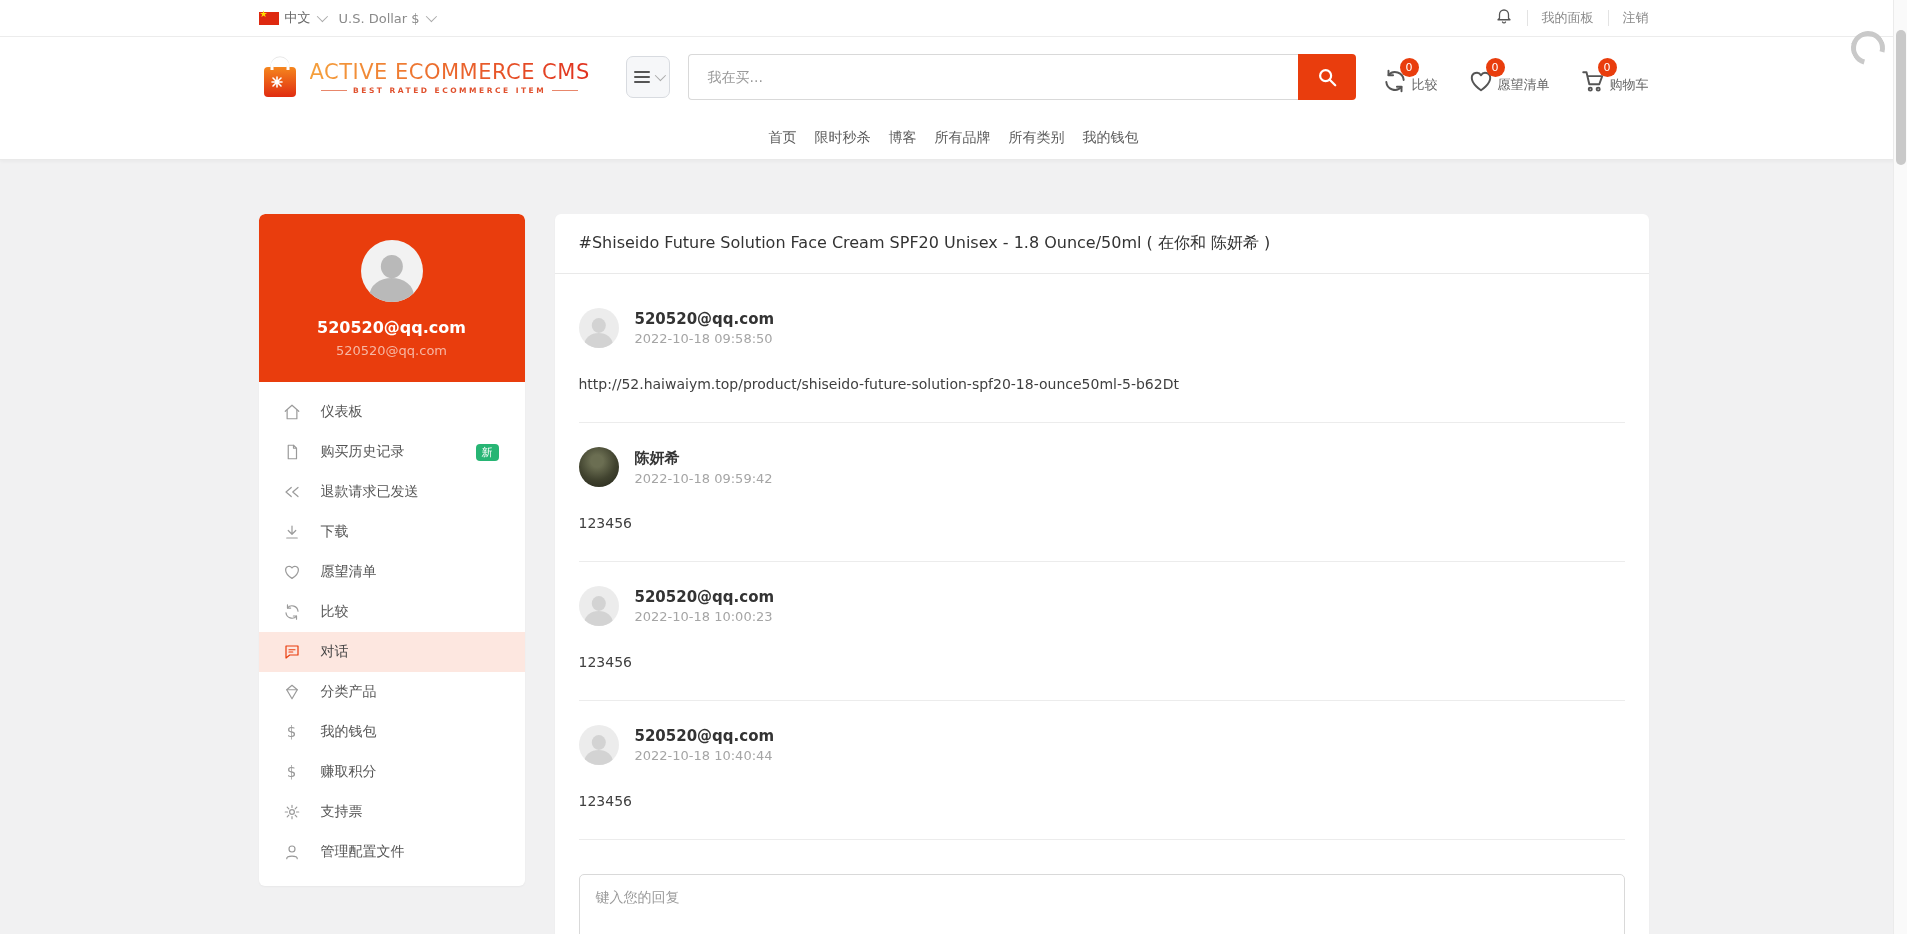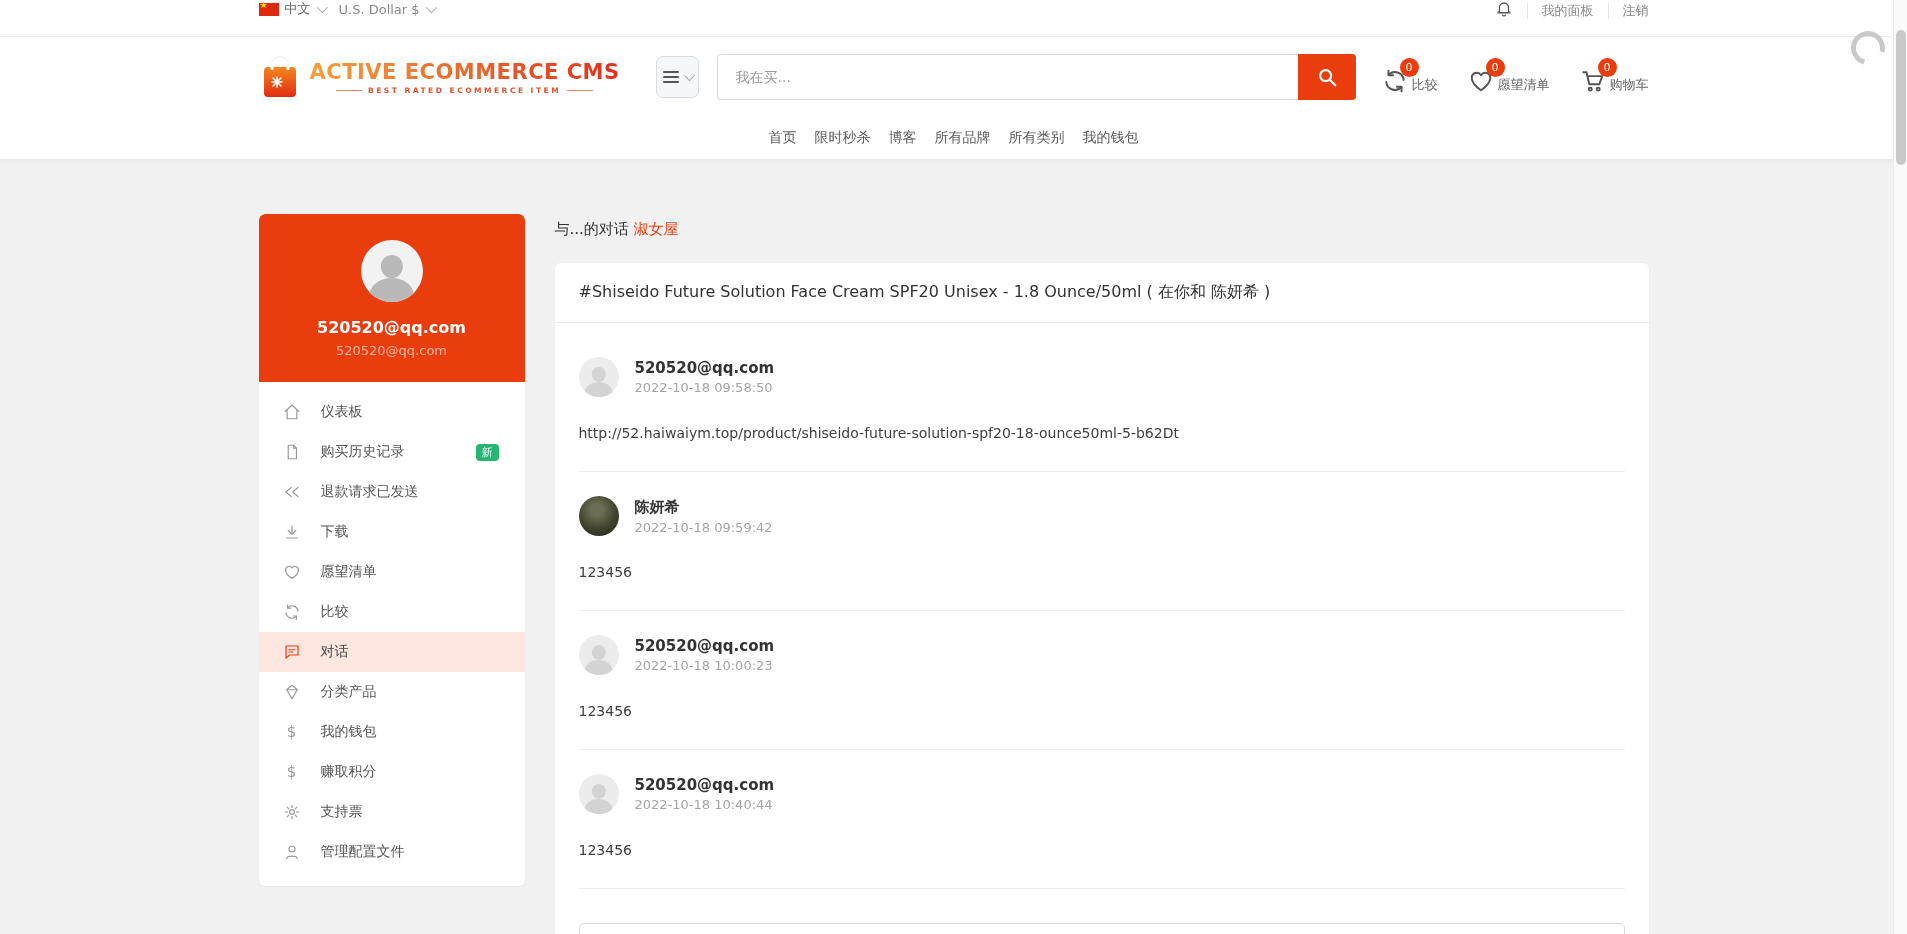--- a/index.html
+++ b/index.html
@@ -2,35 +2,35 @@
 <html><head>
 <meta charset="utf-8">
 <style>
   * { margin:0; padding:0; box-sizing:border-box; }
   html,body { width:1907px; height:934px; overflow:hidden; }
   body { font-family:"DejaVu Sans","Liberation Sans",sans-serif; background:#f1f1f2; position:relative; color:#444; }
   .container { width:1390px; margin:0 auto; }
 
   
   .topbar { background:#fff; border-bottom:1px solid #ececec; height:37px; }
-  .topbar .container { display:flex; align-items:flex-start; justify-content:space-between; height:100%;gap:10px; }
+  .topbar .container { display:flex; align-items:center; justify-content:space-between; height:100%;gap:10px; }
   .topbar-left, .topbar-right { display:flex; align-items:center; gap:14px; }
   .tb-item { display:flex; align-items:center; gap:6px; font-size:13px; color:#8a8a8a; cursor:pointer; }
   .tb-item.lang { color:#666; }
   .flag { width:20px; height:13px; background:#de2910; position:relative; display:inline-block; }
   .flag::before { content:"★"; position:absolute; left:1px; top:-3px; color:#ffde00; font-size:9px; }
   .chev { width:8px; height:8px; border-right:1.5px solid #aaa; border-bottom:1.5px solid #aaa; transform:rotate(45deg) translateY(-2px); display:inline-block; }
   .tb-sep { width:1px; height:16px; background:#e3e3e3; }
   .bell-svg { width:18px; height:18px; stroke:#555; fill:none; stroke-width:1.7; stroke-linecap:round; stroke-linejoin:round; }
 
   
   .header { background:#fff; height:80px; }
   .header .container { display:flex; align-items:center; height:100%; }
   .logo { display:flex; align-items:center; gap:9px; cursor:pointer; }
-  .logo-text .logo-title { font-size:21px; font-weight:bold; letter-spacing:0.5px;
+  .logo-text .logo-title { font-size:21px; font-weight:normal; letter-spacing:0.5px;
      background:linear-gradient(90deg,#f5a03c,#e0301e); -webkit-background-clip:text; background-clip:text; color:transparent; white-space:nowrap; }
   .logo-tagline { display:flex; align-items:center; gap:6px; font-size:7.5px; letter-spacing:2.5px; color:#e0512e; font-weight:bold; margin-top:2px; justify-content:center; white-space:nowrap; }
   .logo-tagline::before, .logo-tagline::after { content:""; height:1px; width:26px; background:#e8876b; }
   .cat-btn { margin-left:36px; width:52px; height:42px; border:1px solid #d8dbe0; background:#f6f7f9; border-radius:7px; display:flex; align-items:center; justify-content:center; gap:5px; cursor:pointer; }
   .burger { width:16px; }
   .burger span { display:block; height:2px; background:#555; margin:3px 0; border-radius:1px; }
   .searchbox { display:flex; margin-left:18px; height:46px; width:780px; }
   .searchbox input { flex:1; border:1px solid #d9d9d9; border-right:none; border-radius:4px 0 0 4px; padding:0 18px; font-size:14px; color:#444; outline:none; font-family:inherit; background:#fff; }
   .searchbox input::placeholder { color:#9a9a9a; }
   .search-btn { width:58px; border:none; background:#e93d0d; border-radius:0 4px 4px 0; display:flex; align-items:center; justify-content:center; cursor:pointer; }
@@ -298,24 +298,20 @@
           <svg viewBox="0 0 24 24">
               <circle cx="12" cy="8" r="4"></circle>
               <path d="M5 21c0-4.5 14-4.5 14 0"></path>
             </svg>
           <span class="side-label">管理配置文件</span>
         </div>
       </div>
     </div>
 
     <div class="main-col">
-      <div class="conv-heading">
-        <span>与...的对话</span>
-        <span class="shop-link">淑女屋</span>
-      </div>
 
       <div class="panel">
         <div class="panel-title">#Shiseido Future Solution Face Cream SPF20 Unisex - 1.8 Ounce/50ml ( 在你和 陈妍希 )</div>
         <div class="panel-body">
 
           <div class="message">
             <div class="msg-head">
               <div class="avatar-sm">
                   <div class="sil-head"></div>
                   <div class="sil-body"></div>

